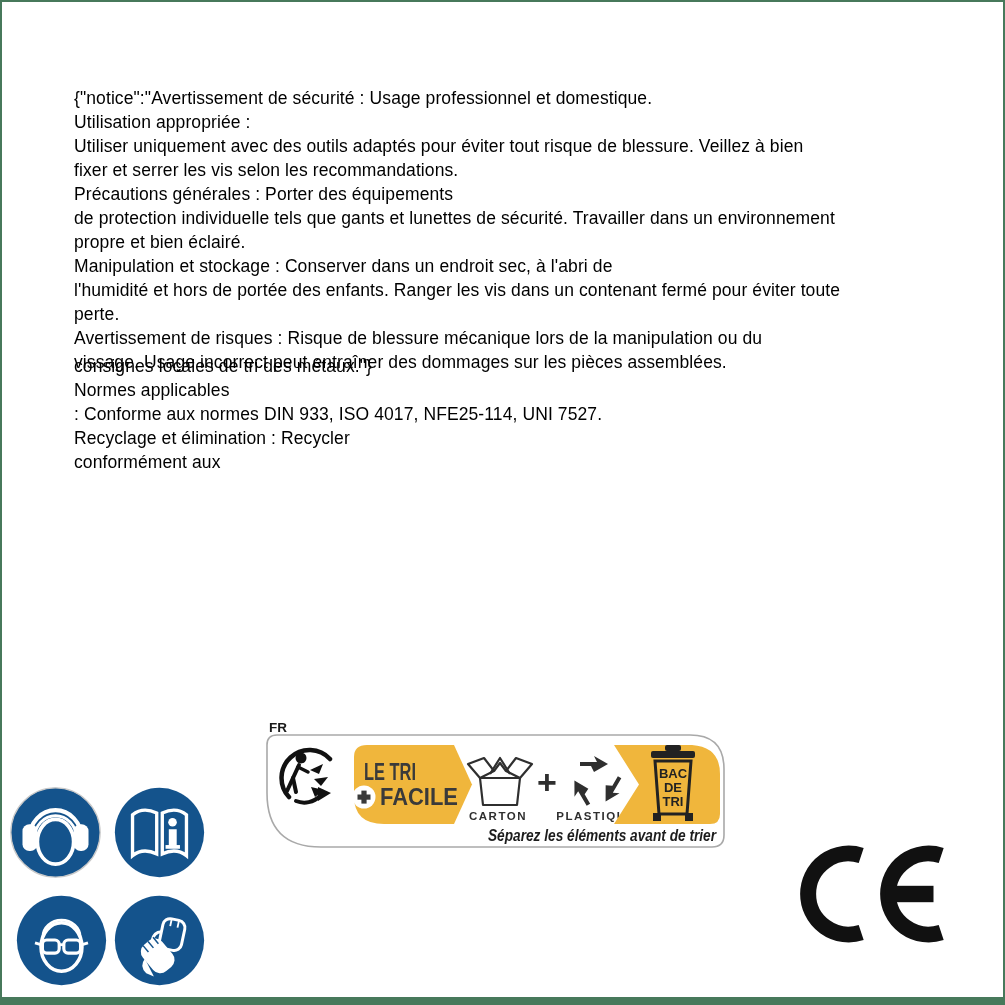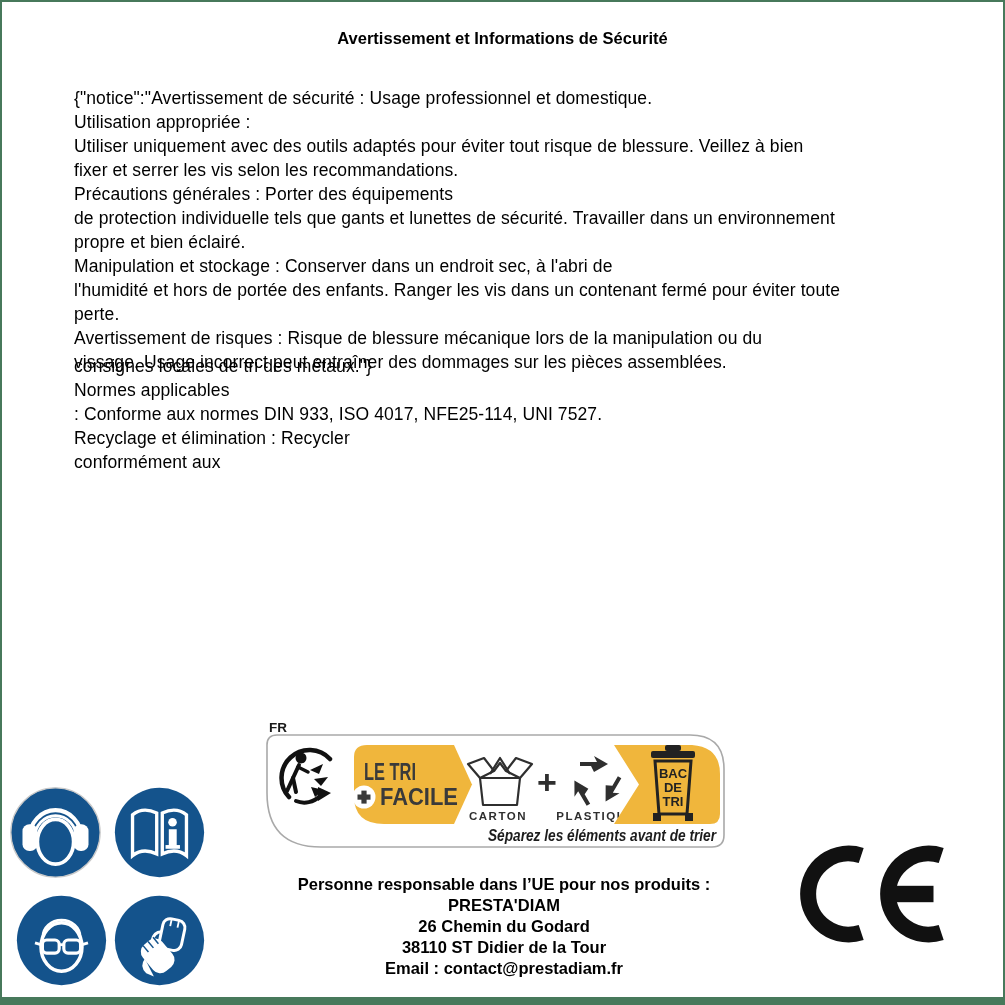--- a/index.html
+++ b/index.html
@@ -37,21 +37,20 @@
     text-align:center;font-weight:700;font-size:16.5px;line-height:21px;
   }
   .ce{position:absolute;left:788px;top:838px;width:160px;height:110px;}
   svg text{font-family:"Liberation Sans", sans-serif;}
 </style>
 </head>
 <body>
 
 <div class="page">
 
-  <div class="title">Avertissement et Informations de Sécurité</div>
 
   <div class="bodytext block1">{"notice":"Avertissement de sécurité : Usage professionnel et domestique.
 Utilisation appropriée :
 Utiliser uniquement avec des outils adaptés pour éviter tout risque de blessure. Veillez à bien
 fixer et serrer les vis selon les recommandations.
 Précautions générales : Porter des équipements
 de protection individuelle tels que gants et lunettes de sécurité. Travailler dans un environnement
 propre et bien éclairé.
 Manipulation et stockage : Conserver dans un endroit sec, à l'abri de
 l'humidité et hors de portée des enfants. Ranger les vis dans un contenant fermé pour éviter toute
@@ -166,27 +165,20 @@
       <rect x="389" y="99" width="8" height="8" fill="#222"></rect>
       <rect x="421" y="99" width="8" height="8" fill="#222"></rect>
       <text x="409" y="64" text-anchor="middle" font-size="13" font-weight="700" fill="#222">BAC</text>
       <text x="409" y="78" text-anchor="middle" font-size="13" font-weight="700" fill="#222">DE</text>
       <text x="409" y="92" text-anchor="middle" font-size="13" font-weight="700" fill="#222">TRI</text>
     </g>
 
     <text x="452" y="127" text-anchor="end" font-size="17" font-weight="700" font-style="italic" textLength="228" lengthAdjust="spacingAndGlyphs" fill="#1c1c1c">Séparez les éléments avant de trier</text>
   </svg>
 
-  <div class="contact">
-    <div>Personne responsable dans l’UE pour nos produits :</div>
-    <div>PRESTA'DIAM</div>
-    <div>26 Chemin du Godard</div>
-    <div>38110 ST Didier de la Tour</div>
-    <div>Email : contact@prestadiam.fr</div>
-  </div>
 
   <svg class="ce" viewBox="0 0 160 110" aria-label="CE">
     <path d="M71.2,15.5 A40.5,40.5 0 1 0 71.2,92.5" fill="none" stroke="#111" stroke-width="16"></path>
     <path d="M151.2,15.5 A40.5,40.5 0 1 0 151.2,92.5" fill="none" stroke="#111" stroke-width="16"></path>
     <rect x="95.5" y="45.8" width="48" height="16.4" fill="#111"></rect>
   </svg>
 
 </div>
 
 </body></html>

